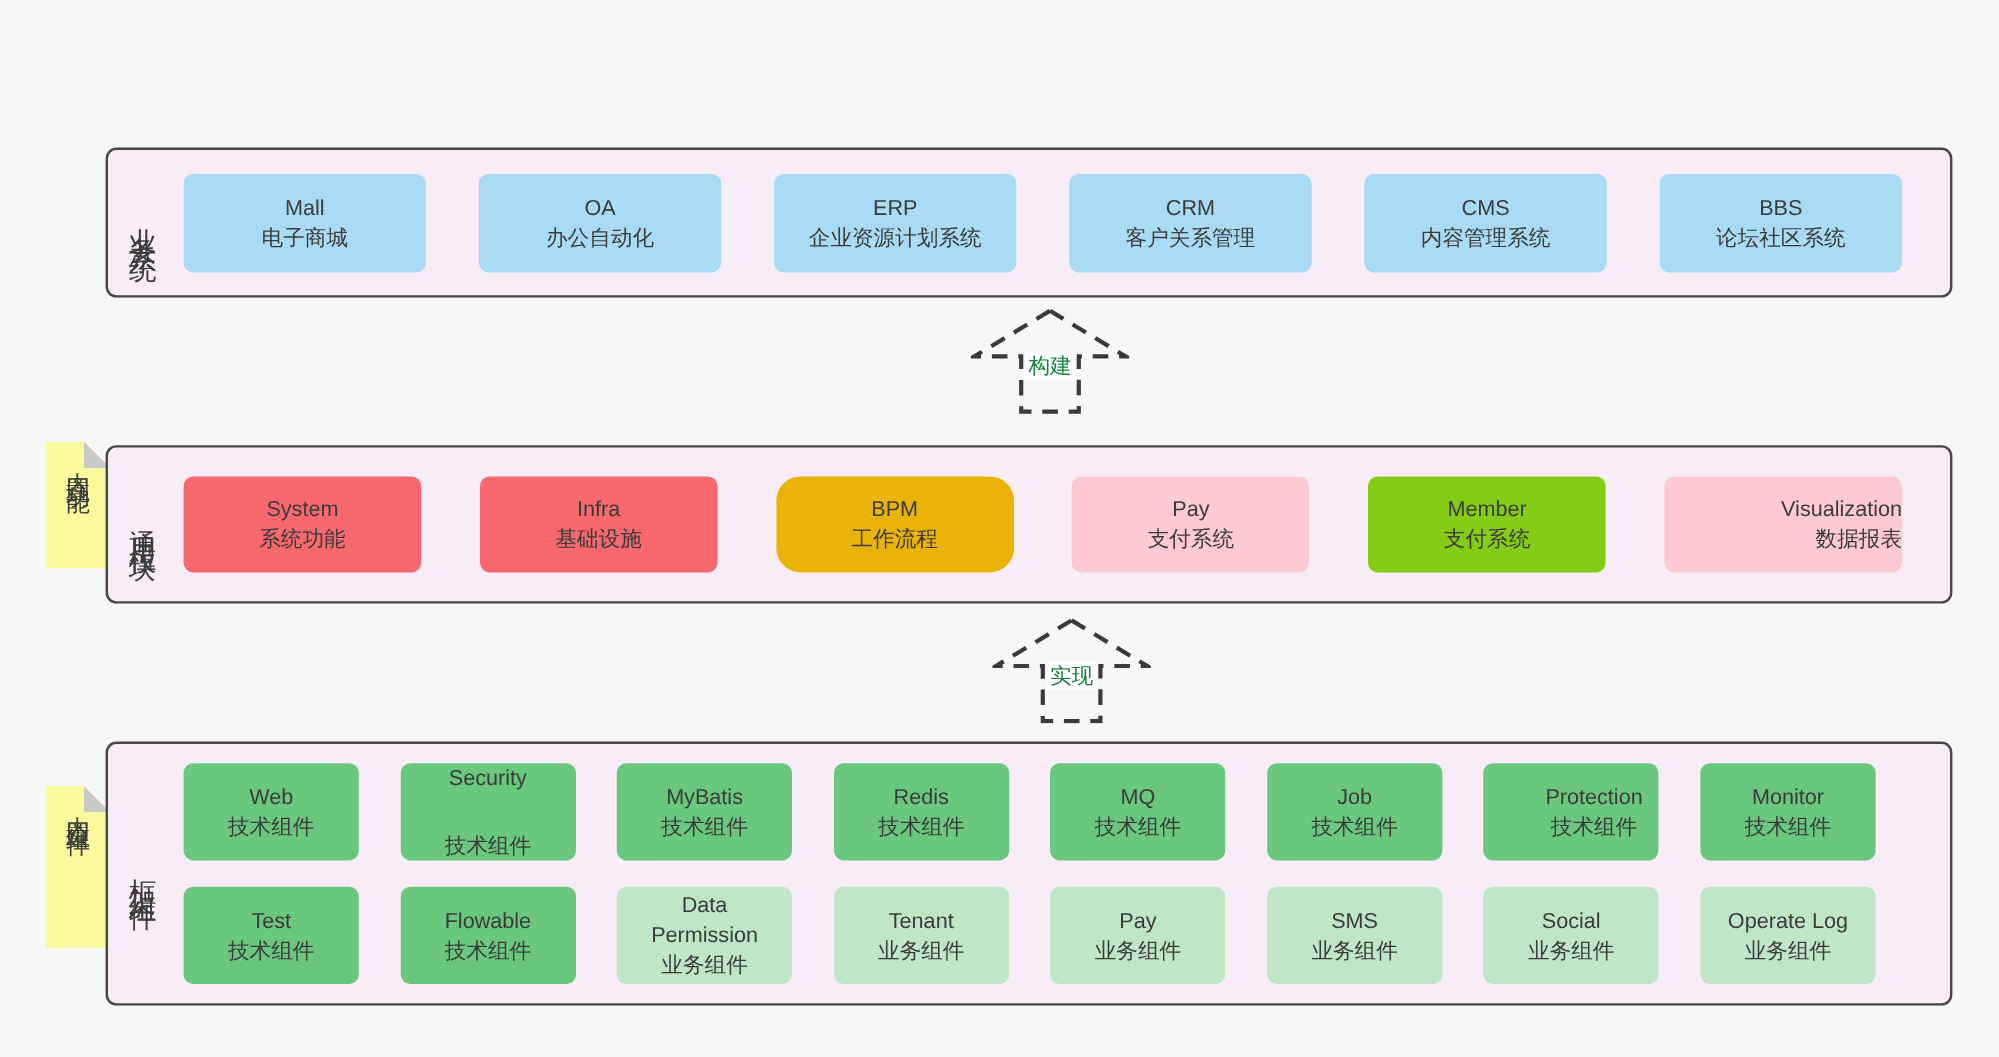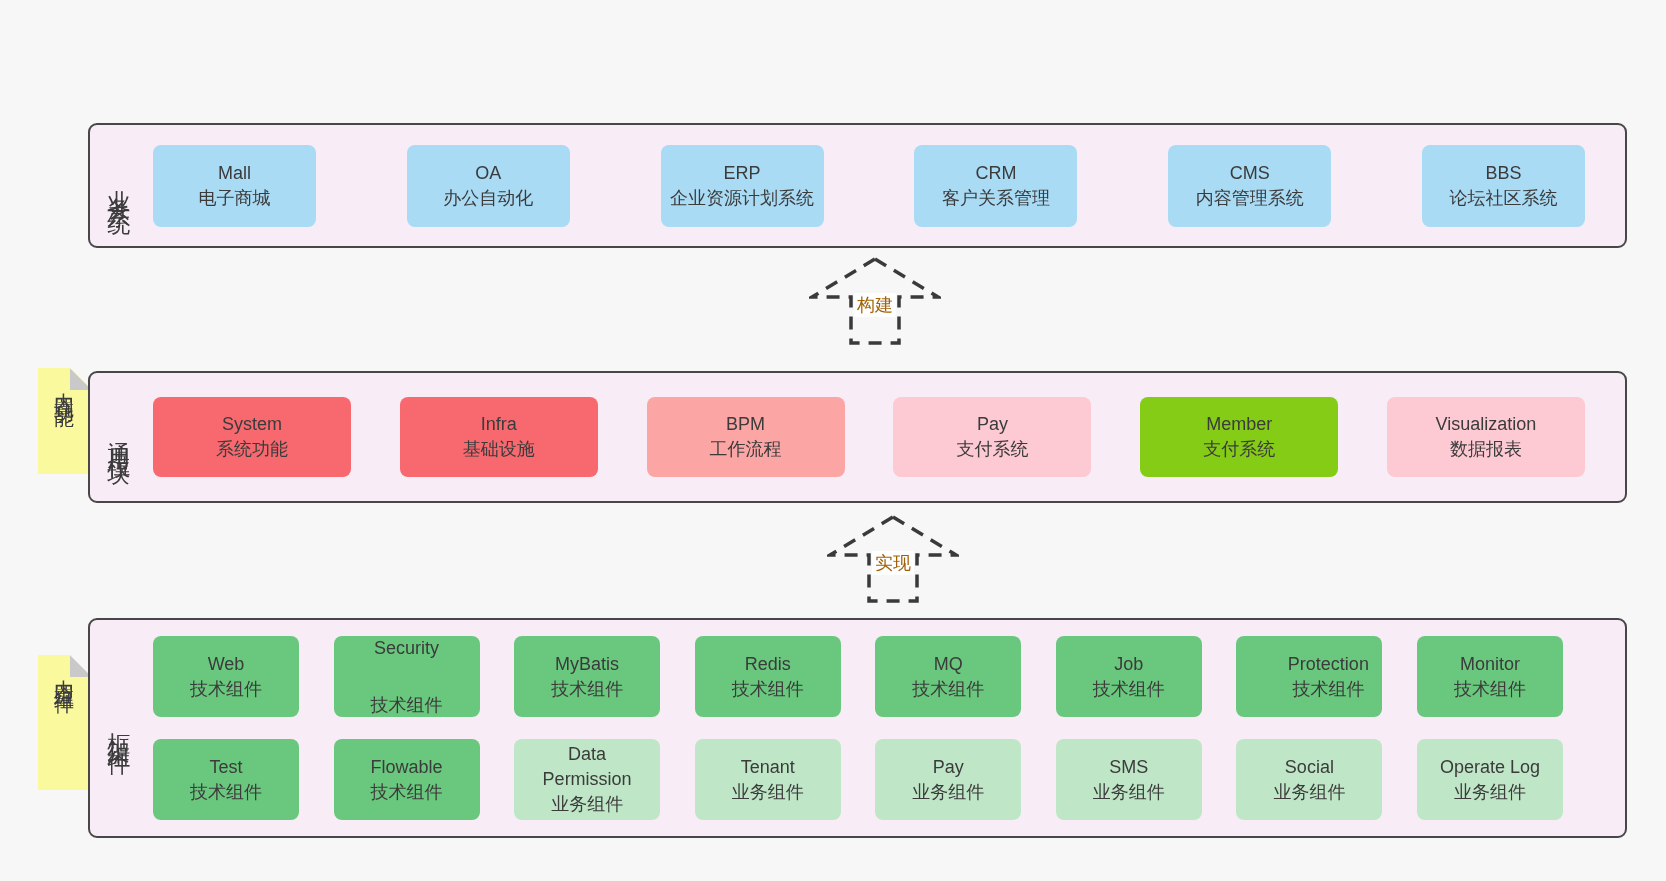--- a/index.html
+++ b/index.html
@@ -27,21 +27,21 @@
     position:absolute;left:63px;right:40px;top:0;bottom:0;
     display:flex;flex-direction:column;justify-content:center;gap:22px;
   }
   .band-3 .rows{right:62px;}
   .row{display:flex;justify-content:space-between;align-items:center;width:100%;}
   .box{
     border-radius:8px;box-sizing:border-box;
     display:flex;flex-direction:column;justify-content:center;align-items:center;
     text-align:center;font-size:18px;line-height:25px;color:#3b3b3b;
   }
-  .band-1 .box{width:163px;height:82px;}
+  .band-1 .box{width:202px;height:82px;}
   .band-2 .box{width:198px;height:80px;}
   .band-3 .box{width:146px;height:81px;padding:0 10px;}
   
   .sticky{
     position:absolute;left:38px;width:54px;background:#fbf99e;z-index:0;
     clip-path:polygon(0 0,calc(100% - 22px) 0,100% 22px,100% 100%,0 100%);
     display:flex;justify-content:center;
   }
   .sticky-1{top:368px;height:106px;}
   .sticky-2{top:655px;height:135px;}
@@ -53,21 +53,21 @@
     writing-mode:vertical-rl;text-orientation:upright;
     font-size:20px;letter-spacing:5px;margin-top:9px;color:#3b3b3b;
   }
   
   .arrow{position:absolute;width:132px;height:88px;z-index:2;}
   .arrow-1{left:809px;top:257px;}
   .arrow-2{left:827px;top:515px;}
   .arrow svg{display:block;width:100%;height:100%;}
   .arrow-label{
     position:absolute;left:50%;top:36px;transform:translateX(-50%);
-    background:#ffffff;padding:0 3px;font-size:18px;color:#a16207;white-space:nowrap;
+    background:#ffffff;padding:0 3px;font-size:18px;color:#15803d;white-space:nowrap;
   }
 </style>
 </head>
 <body>
 
 <div class="canvas">
 
   <div class="sticky sticky-1">
     <div class="sticky-fold"></div>
     <div class="sticky-text">内置功能</div>
@@ -121,33 +121,33 @@
     <div class="rows">
         <div class="row">
           <div class="box" style="background: rgb(247, 105, 111);">
             <div class="box-title">System</div>
             <div class="box-subtitle">系统功能</div>
           </div>
           <div class="box" style="background: rgb(247, 105, 111);">
             <div class="box-title">Infra</div>
             <div class="box-subtitle">基础设施</div>
           </div>
-          <div class="box" style="background: #fca5a5;">
+          <div class="box" style="background: #eab308; border-radius: 20px;">
             <div class="box-title">BPM</div>
             <div class="box-subtitle">工作流程</div>
           </div>
           <div class="box" style="background: rgb(253, 201, 210);">
             <div class="box-title">Pay</div>
             <div class="box-subtitle">支付系统</div>
           </div>
           <div class="box" style="background: #84cc16;">
             <div class="box-title">Member</div>
             <div class="box-subtitle">支付系统</div>
           </div>
-          <div class="box" style="background: rgb(253, 201, 210);">
+          <div class="box" style="background: rgb(253, 201, 210); align-items: flex-end;">
             <div class="box-title">Visualization</div>
             <div class="box-subtitle">数据报表</div>
           </div>
         </div>
       </div>
   </div>
 
   <div class="arrow arrow-2">
     <svg viewBox="0 0 132 88">
       <polygon points="66,2 129,40 90,40 90,86 42,86 42,40 3,40" fill="none" stroke="#3a3a3a" stroke-width="3.5" stroke-dasharray="13 9"></polygon>

